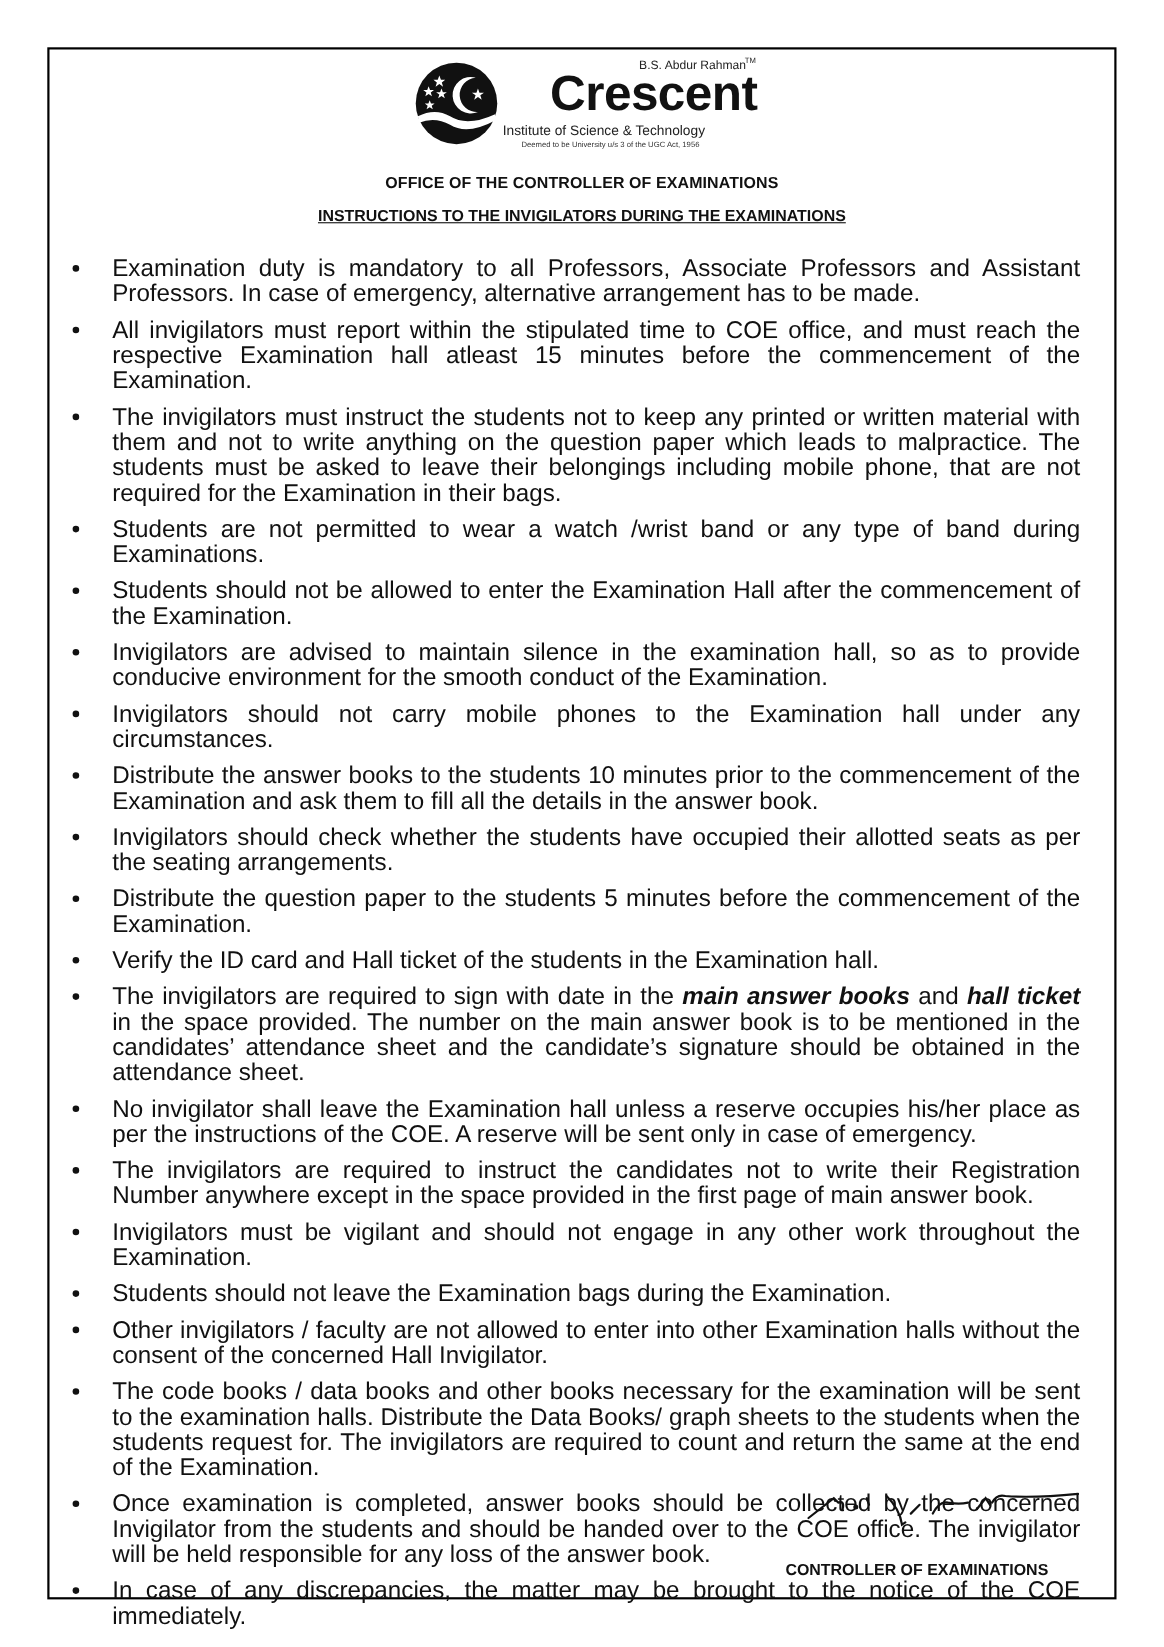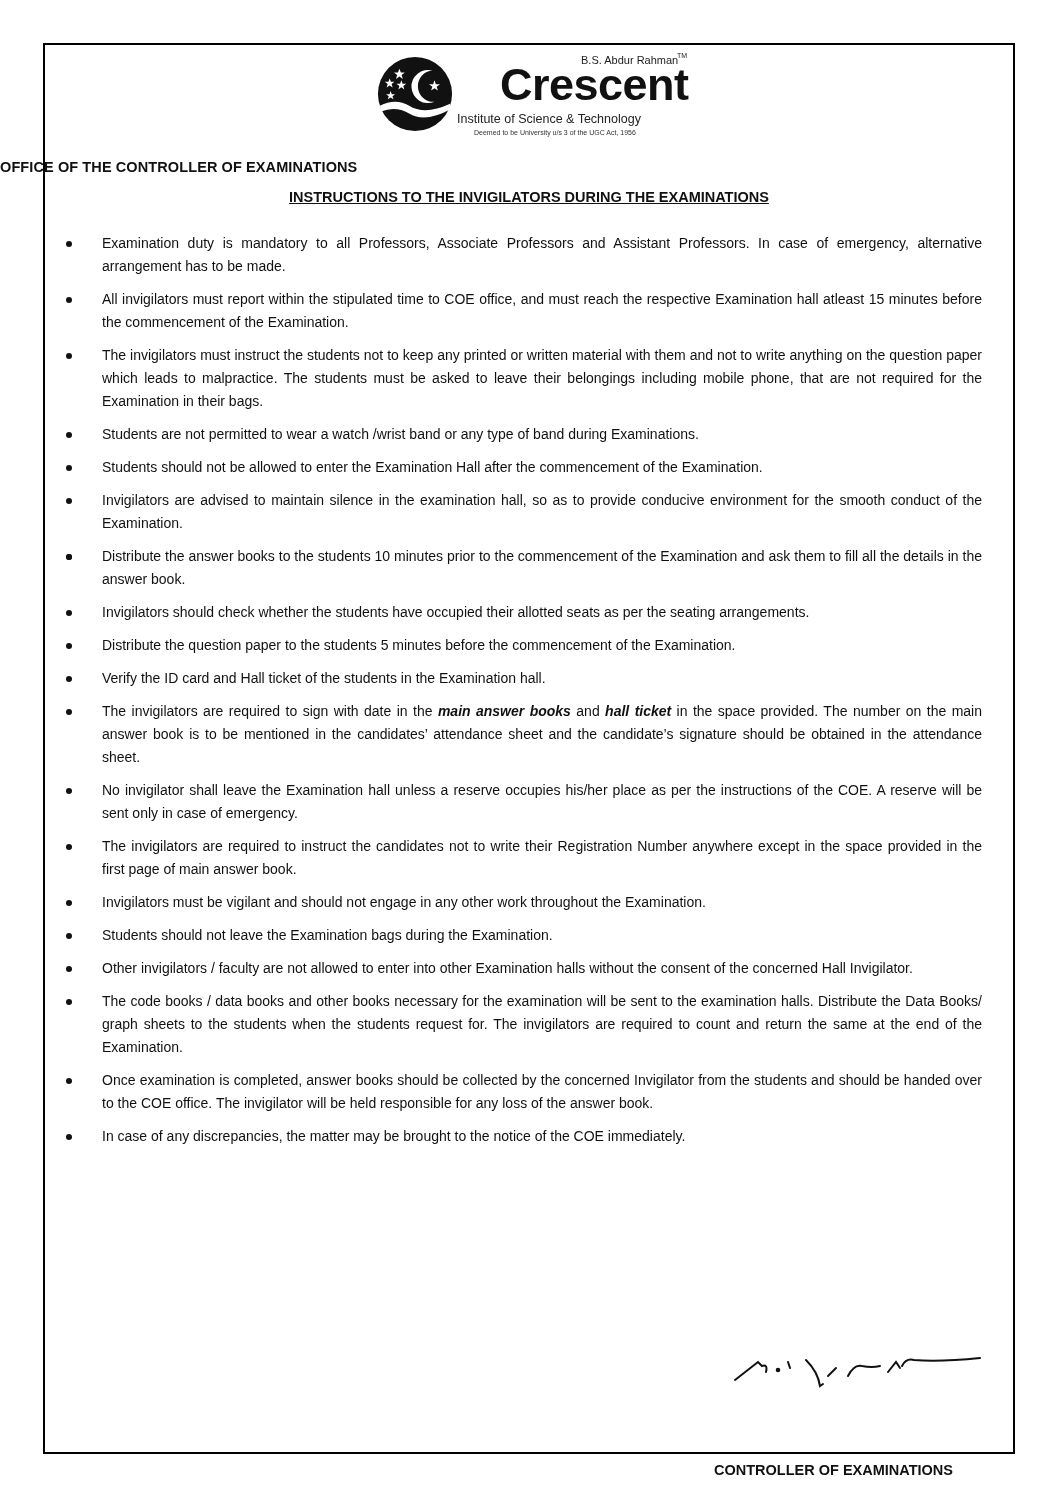--- a/index.html
+++ b/index.html
@@ -24,45 +24,45 @@
     position: absolute; left: 80px; top: 10px; font-size: 45px; font-weight: bold;
     letter-spacing: -0.5px; line-height: 1; color: #111; margin-left: 44px;
   }
   .logo-sub {
     position: absolute; left: 81px; top: 60px; font-size: 12.5px; color: #222; white-space: nowrap;
   }
   .logo-deemed {
     position: absolute; left: 98px; top: 77px; font-size: 7px; color: #333; white-space: nowrap;
   }
   .office-title {
-    position: absolute; left: 0; width: 1058px; top: 159px; 
+    position: absolute; left: 0; width: 1058px; top: 159px; text-align: center;
     font-weight: bold; font-size: 14.5px; letter-spacing: 0.1px;
   }
   .instr-title {
     position: absolute; left: 0; width: 1058px; top: 189px; text-align: center;
     font-weight: bold; font-size: 14.5px; text-decoration: underline;
   }
   ul.rules {
     position: absolute; left: 60px; top: 232px; width: 922px; margin: 0; padding: 0;
     list-style: none;
   }
   ul.rules li {
-    position: relative; padding-left: 42px; font-size: 14px; line-height: 23px;
+    position: relative; padding-left: 42px; font-size: 22px; line-height: 23px;
     text-align: justify; margin-bottom: 10px;
   }
   ul.rules li .bullet {
     position: absolute; left: 6px; top: 9px; width: 6px; height: 6px; border-radius: 50%;
     background: #111;
   }
   .bi { font-weight: bold; font-style: italic; }
   .signature {
     position: absolute; left: 730px; top: 1340px; width: 280px; height: 60px;
   }
   .controller {
-    position: absolute; left: 714px; top: 1462px; font-weight: bold; font-size: 14.5px;
+    position: absolute; left: 714px; top: 1420px; font-weight: bold; font-size: 14.5px;
     white-space: nowrap;
   }
 </style>
 </head>
 <body>
 
 <div class="page-border"></div>
 
 <div class="logo">
   <svg class="logo-emblem" viewBox="0 0 80 80">
@@ -85,21 +85,21 @@
 <div class="office-title">OFFICE OF THE CONTROLLER OF EXAMINATIONS</div>
 <div class="instr-title">INSTRUCTIONS TO THE INVIGILATORS DURING THE EXAMINATIONS</div>
 
 <ul class="rules" id="rules-list">
     <li><span class="bullet"></span><span>Examination duty is mandatory to all Professors, Associate Professors and Assistant Professors. In case of emergency, alternative arrangement has to be made.</span></li>
     <li><span class="bullet"></span><span>All invigilators must report within the stipulated time to COE office, and must reach the respective Examination hall </span><span class="b">atleast 15 minutes before</span><span> the commencement of the Examination.</span></li>
     <li><span class="bullet"></span><span>The invigilators must instruct the students not to keep any printed or written material with them and not to write anything on the question paper which leads to malpractice. The students must be asked to leave their belongings including mobile phone, that are not required for the Examination in their bags.</span></li>
     <li><span class="bullet"></span><span>Students are not permitted to wear a watch /wrist band or any type of band during Examinations.</span></li>
     <li><span class="bullet"></span><span>Students should not be allowed to enter the Examination Hall after the commencement of the Examination.</span></li>
     <li><span class="bullet"></span><span>Invigilators are advised to maintain silence in the examination hall, so as to provide conducive environment for the smooth conduct of the Examination.</span></li>
-    <li><span class="bullet"></span></li>
+    <li><span class="bullet"></span><span>Invigilators should not carry mobile phones to the Examination hall under any circumstances.</span></li>
     <li><span class="bullet"></span><span>Distribute the answer books to the students </span><span class="b">10 minutes</span><span> prior to the commencement of the Examination and ask them to fill all the details in the answer book.</span></li>
     <li><span class="bullet"></span><span>Invigilators should check whether the students have occupied their allotted seats as per the seating arrangements.</span></li>
     <li><span class="bullet"></span><span>Distribute the question paper to the students </span><span class="b">5 minutes</span><span> before the commencement of the Examination.</span></li>
     <li><span class="bullet"></span><span>Verify the </span><span class="b">ID card</span><span> and </span><span class="b">Hall ticket</span><span> of the students in the Examination hall.</span></li>
     <li><span class="bullet"></span><span>The invigilators are required to </span><span class="b">sign with date</span><span> in the </span><span class="bi">main answer books</span><span> and </span><span class="bi">hall ticket</span><span> in the space provided. The number on the main answer book </span><span class="b">is to be mentioned in the candidates’ attendance sheet</span><span> and the </span><span class="b">candidate’s signature</span><span> should be obtained in the attendance sheet.</span></li>
     <li><span class="bullet"></span><span>No invigilator shall leave the Examination hall unless a reserve occupies his/her place as per the instructions of the COE. A reserve will be sent only in case of emergency.</span></li>
     <li><span class="bullet"></span><span>The invigilators are required to instruct the candidates not to write their </span><span class="b">Registration Number</span><span> anywhere except in the space provided in the first page of main answer book.</span></li>
     <li><span class="bullet"></span><span>Invigilators must be vigilant and should not engage in any other work throughout the Examination.</span></li>
     <li><span class="bullet"></span><span>Students should not leave the Examination bags during the Examination.</span></li>
     <li><span class="bullet"></span><span>Other invigilators / faculty are not allowed to enter into other Examination halls without the consent of the concerned Hall Invigilator.</span></li>

